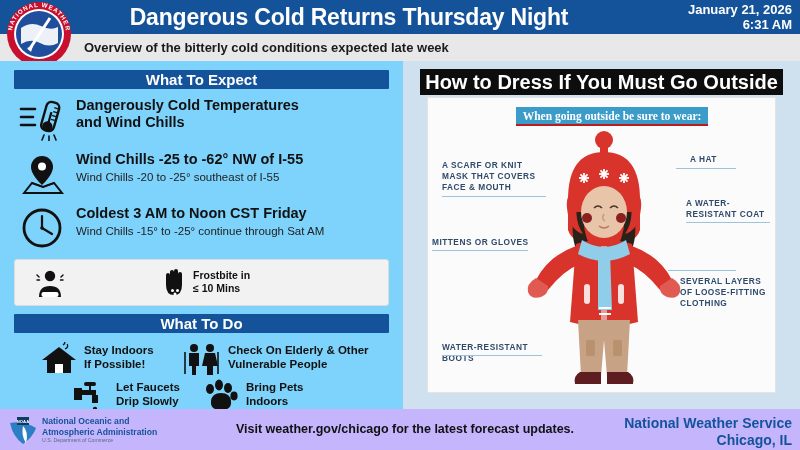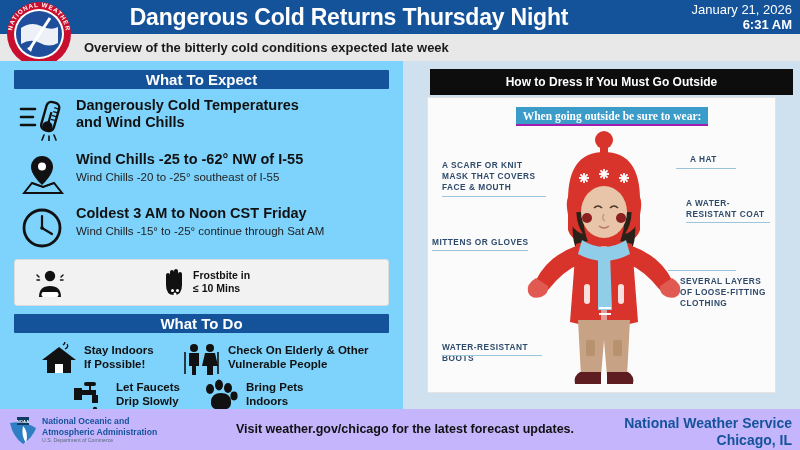--- a/index.html
+++ b/index.html
@@ -20,21 +20,21 @@
     position:absolute; left:0; top:34px; width:800px; height:27px;
     background:#e8e8e8;
   }
   .hdr-title {
     position:absolute; left:84px; top:2px; width:530px;
     color:#ffffff; font-size:23px; font-weight:bold; line-height:31px;
     letter-spacing:-0.2px; text-align:center; white-space:nowrap;
   }
   .hdr-date {
     position:absolute; right:8px; top:3px; width:190px;
-    color:#ffffff; font-size:13px; font-weight:normal; text-align:right;
+    color:#ffffff; font-size:13px; font-weight:bold; text-align:right;
     line-height:14px;
   }
   .hdr-time {
     position:absolute; right:8px; top:18px; width:190px;
     color:#ffffff; font-size:13px; font-weight:bold; text-align:right;
     line-height:14px;
   }
   .hdr-sub {
     position:absolute; left:84px; top:38px;
     color:#1a1a1a; font-size:13px; font-weight:600; line-height:19px;
@@ -86,34 +86,34 @@
     position:absolute; left:46px; top:1px;
     font-size:11.5px; font-weight:bold; color:#111; line-height:14px;
   }
 
   
   .right-panel {
     position:absolute; left:403px; top:61px; width:397px; height:348px;
     background:#cfe0ef;
   }
   .dress-head {
-    position:absolute; left:27px; top:8px; width:363px; height:26px;
-    background:#0d0d0d; color:#fff; font-size:12px; font-weight:bold;
+    position:absolute; left:17px; top:8px; width:363px; height:26px;
+    background:#0d0d0d; color:#fff; font-size:20px; font-weight:bold;
     text-align:center; line-height:26px;
   }
   .dress-card {
     position:absolute; left:24px; top:36px; width:349px; height:296px;
     background:#fbfbfb; border:1px solid #e4e4e4;
   }
   .dress-badge {
     position:absolute; left:88px; top:9px; width:192px; height:19px;
     background:#3b9bc9; color:#ffffff;
     font-family:"Liberation Serif", serif;
     font-size:11.5px; font-weight:bold; text-align:center; line-height:19px;
-    border-bottom:2px solid #a21caf;
+    border-bottom:2px solid #b91c1c;
   }
   .dlabel {
     position:absolute; color:#2e4a6b;
     font-family:"Liberation Sans", sans-serif;
     font-size:8.3px; font-weight:bold; letter-spacing:0.5px;
     line-height:11px; text-transform:uppercase;
   }
   .dline { position:absolute; height:1px; background:#9dc4dd; }
 
   

